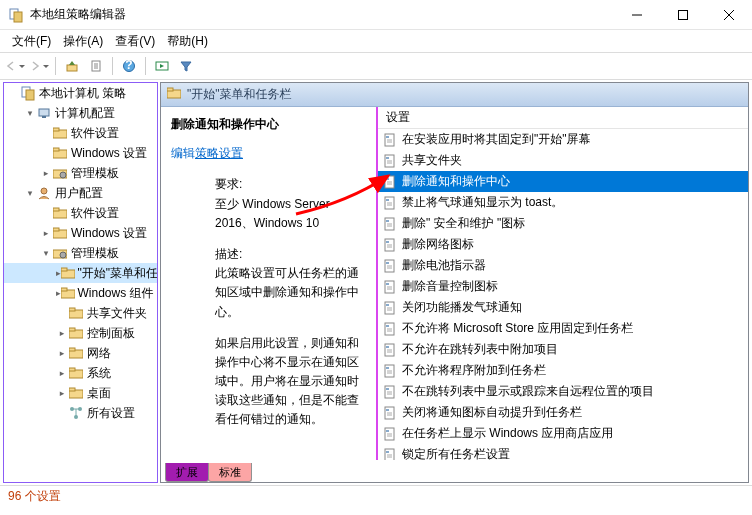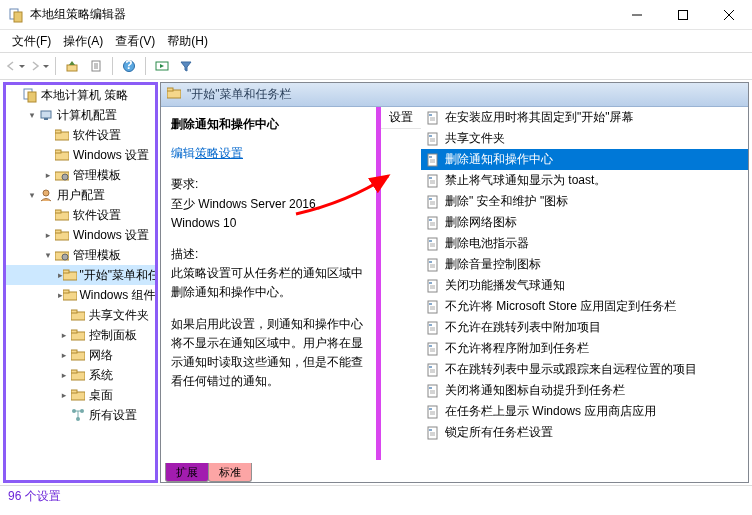--- a/index.html
+++ b/index.html
@@ -10,49 +10,49 @@
 .winbtns { display:flex; }
 .winbtn { width:46px; height:30px; display:flex; align-items:center; justify-content:center; color:#000; }
 .menubar { height:22px; display:flex; align-items:center; padding:0 6px; }
 .menuitem { padding:2px 6px; cursor:default; }
 .toolbar { height:28px; border-top:1px solid #dcdcdc; border-bottom:1px solid #dcdcdc; display:flex; align-items:center; padding:0 4px; gap:2px; }
 .tbtn { width:22px; height:22px; display:flex; align-items:center; justify-content:center; border:1px solid transparent; border-radius:2px; color:#555; }
 .tbtn.disabled { color:#bbb; }
 .tbtn.arrow::after { content:""; border-left:3px solid transparent; border-right:3px solid transparent; border-top:3px solid #666; margin-left:2px; }
 .tsep { width:1px; height:18px; background:#ccc; margin:0 3px; }
 .workspace { display:flex; height:405px; }
-.treepane { width:155px; border:3px solid #8b5cf6; margin:2px 0 2px 3px; overflow:auto; background:#fff; }
+.treepane { width:155px; border:1px solid #8b5cf6; margin:2px 0 2px 3px; overflow:auto; background:#fff; }
 .treepane::-webkit-scrollbar, .listpane::-webkit-scrollbar, .descpane::-webkit-scrollbar { width:16px; height:16px; }
 .treepane::-webkit-scrollbar-thumb, .listpane::-webkit-scrollbar-thumb, .descpane::-webkit-scrollbar-thumb { background:#cdcdcd; }
 .treepane::-webkit-scrollbar-track, .listpane::-webkit-scrollbar-track, .descpane::-webkit-scrollbar-track { background:#f0f0f0; }
 .treepane::-webkit-scrollbar-button, .listpane::-webkit-scrollbar-button, .descpane::-webkit-scrollbar-button { background:#f0f0f0; height:16px; width:16px; }
 .trow { display:flex; align-items:center; white-space:nowrap; height:20px; padding-right:6px; cursor:default; }
 .trow .exp { width:12px; display:inline-flex; justify-content:center; color:#666; font-size:9px; }
 .trow .ticn { width:16px; height:16px; margin-right:3px; display:inline-flex; align-items:center; justify-content:center; }
 .trow.sel { background:#cce8ff; }
 .folder-svg { width:14px; height:12px; }
 .rightpane { flex:1; border:1px solid #828790; margin:2px 3px 2px 2px; display:flex; flex-direction:column; overflow:hidden; }
 .contenthdr { background:#7da2ce; background:linear-gradient(#dbe7f5,#b9cfea); height:24px; display:flex; align-items:center; padding:0 6px; color:#2a3f5a; gap:6px; border-bottom:1px solid #9ab3d3; }
 .contentbody { flex:1; display:flex; overflow:hidden; }
 .descpane { width:215px; padding:8px 10px; line-height:1.6; overflow:auto; }
 .descpane .dtitle { font-weight:bold; margin-bottom:10px; }
 .descpane .daction { color:#0066cc; margin-bottom:12px; }
 .descpane .daction a { color:#0066cc; text-decoration:underline; }
-.descpane p { margin-bottom:12px; }
-.listwrap { flex:1; display:flex; flex-direction:row; border-left:5px solid #d946ef; overflow:hidden; }
+.descpane p { margin-bottom:12px;margin-left:44px; }
+.listwrap { flex:1; display:flex; flex-direction:column; border-left:2px solid #d946ef; overflow:hidden; }
 .listhdr { height:22px; border-bottom:1px solid #e5e5e5; display:flex; align-items:center; padding:0 8px; background:#fff; }
 .listpane { flex:1; overflow:auto; }
 .lrow { height:21px; display:flex; align-items:center; padding:0 4px; white-space:nowrap; cursor:default; }
 .lrow.sel { background:#0078d7; color:#fff; }
 .lrow .licn { width:16px; height:16px; margin-right:4px; display:inline-flex; align-items:center; justify-content:center; flex-shrink:0; }
 .tabs { height:22px; display:flex; align-items:flex-end; padding:0 0 0 4px; border-top:1px solid #fff; }
 .tab { border:1px solid #919191; border-top:none; border-radius:0 0 3px 3px; padding:2px 10px 1px; margin-right:-1px; background:#fff; font-size:11px; cursor:default; }
 .tab.active { background:#a21caf; position:relative; }
 .tab:not(.active) { background:#fca5a5; margin-top:7px; }
-.statusbar { height:22px; border-top:1px solid #dcdcdc; display:flex; align-items:center; padding:0 8px; color:#6d28d9; }
+.statusbar { height:22px; border-top:1px solid #dcdcdc; display:flex; align-items:center; padding:0 8px; color:#c2410c; }
 .arrow-annot { position:absolute; left:288px; top:162px; pointer-events:none; z-index:50; }
 </style>
 </head>
 <body>
 
 <div class="titlebar">
   <span class="icon">
     <svg width="16" height="16">
         <rect x="2" y="2" width="8" height="10" fill="#fff" stroke="#6b8ab5"></rect>
         <rect x="6" y="5" width="8" height="10" fill="#e8c870" stroke="#b08a30"></rect>

